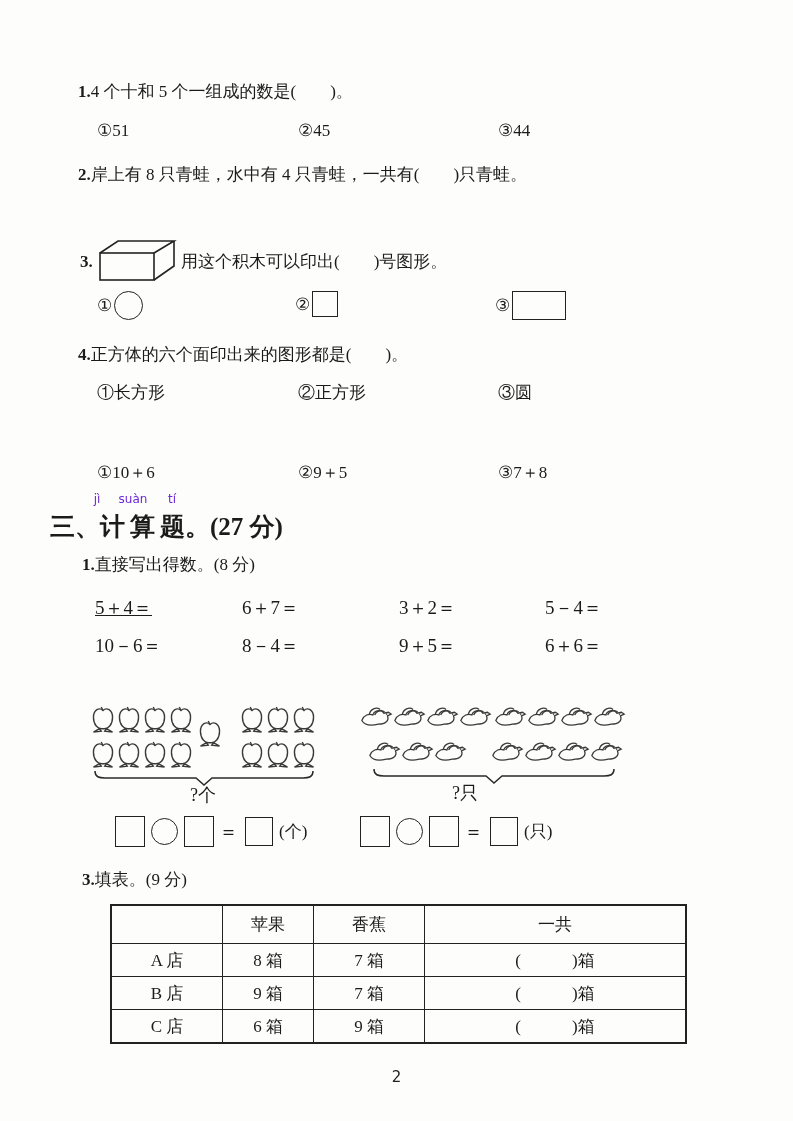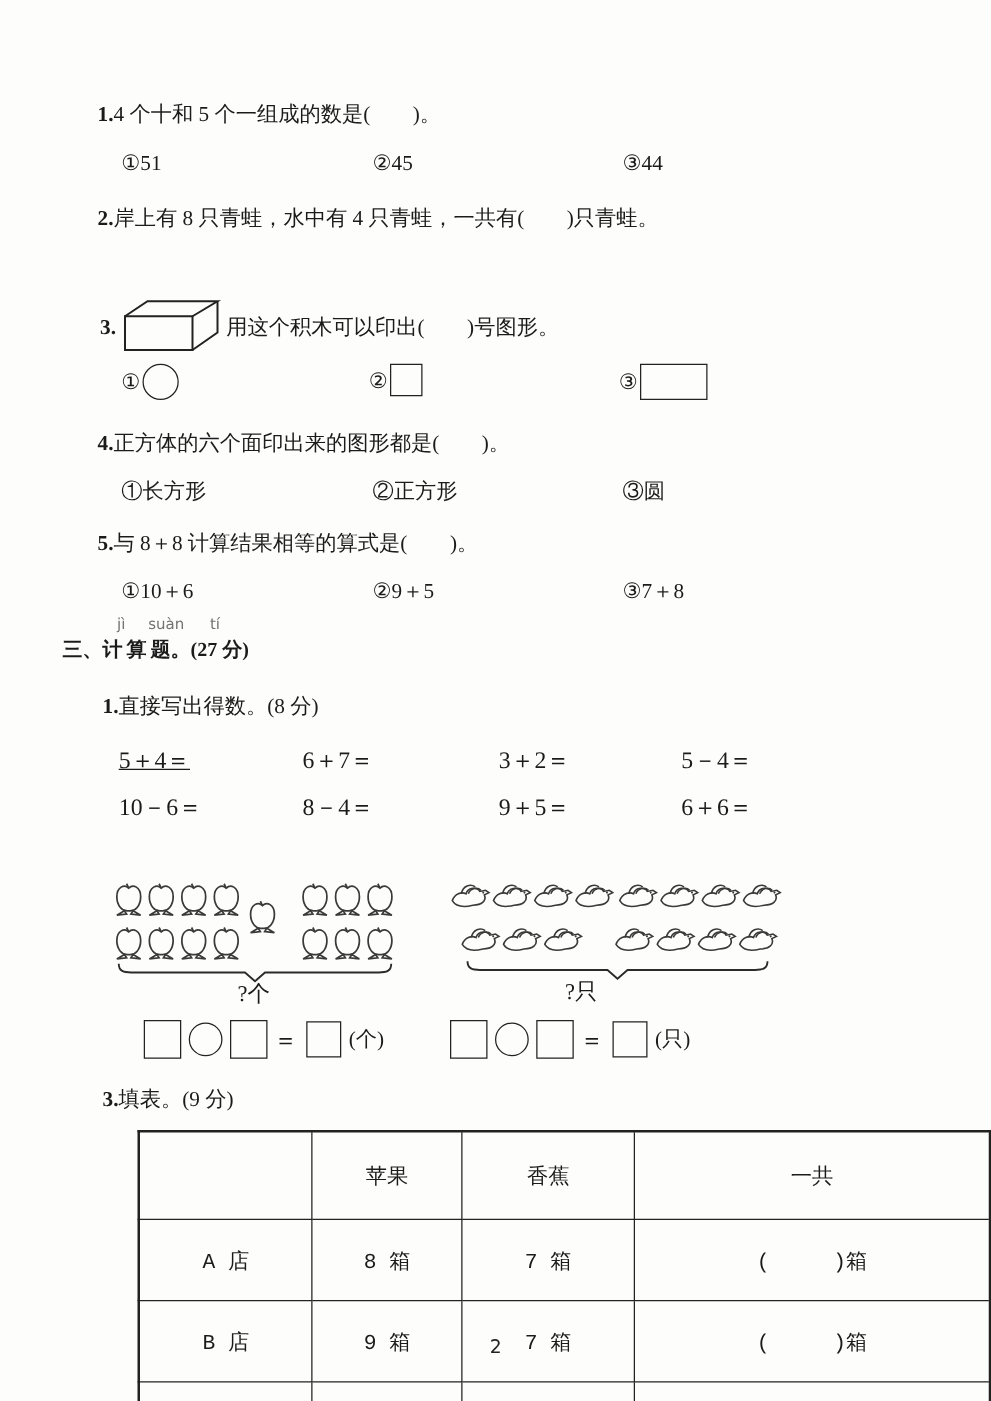--- a/index.html
+++ b/index.html
@@ -11,40 +11,40 @@
   }
   .abs{position:absolute;white-space:nowrap;}
   .qnum{font-weight:bold;}
   .opt{position:absolute;top:0;display:flex;align-items:center;gap:2px;}
   .optline{position:absolute;height:34px;width:760px;left:0;}
   .o1{left:97px;} .o2{left:298px;} .o3{left:498px;}
   .shape{box-sizing:border-box;border:1.6px solid #222;background:transparent;}
   .shape.circle{width:29px;height:29px;border-radius:50%;}
   .shape.square{width:26px;height:26px;}
   .shape.rect{width:54px;height:29px;}
-  .pinyin{font-family:"DejaVu Sans","Liberation Sans",sans-serif;font-size:12px;color:#737373;}
+  .pinyin{font-family:"DejaVu Sans","Liberation Sans",sans-serif;font-size:12px;color:#6d28d9;}
   .pinyin span{position:absolute;transform:translateX(-50%);}
-  .sectitle{font-weight:bold;font-size:16px;}
+  .sectitle{font-weight:bold;font-size:25px;}
   .calc{font-size:19px;}
   .calc span{position:absolute;top:0;}
   .prow{position:absolute;display:flex;}
   .pic{display:block;stroke:#3a3a3a;fill:none;stroke-width:1.6;}
   .pic.peach{width:26px;height:28px;}
   .pic.bird{width:33px;height:28px;stroke-width:1.4;}
   .brace{position:absolute;stroke:#2a2a2a;fill:none;stroke-width:1.5;}
   .qlabel{position:absolute;font-size:18px;}
   .eqrow{position:absolute;display:flex;align-items:center;gap:4px;}
   .box{box-sizing:border-box;border:1.7px solid #222;}
   .box.b30{width:30px;height:31px;}
   .box.b28{width:28px;height:29px;margin-left:2px;}
   .box.circ{width:27px;height:27px;border-radius:50%;margin:0 2px;}
   .eq-sign{font-size:19px;padding:0 1px;}
   .unit{font-size:17px;margin-left:2px;}
   table.fill{position:absolute;left:110px;top:904px;border-collapse:collapse;table-layout:fixed;}
-  table.fill td{border:1.6px solid #222;text-align:center;font-size:17px;padding:16px;font-family:Liberation Mono, monospace;}
+  table.fill td{border:1.6px solid #222;text-align:center;font-size:17px;padding:0;}
   table.fill{border:2px solid #222;}
   .c0{width:110px;} .c1{width:90px;} .c2{width:110px;} .c3{width:260px;margin-top:27px;}
   tr.hrow td{height:37px;} tr.drow td{height:32px;margin-left:34px;}
   .pagenum{position:absolute;left:0;right:0;top:1068px;text-align:center;
     font-family:"DejaVu Sans","Liberation Sans",sans-serif;font-size:15px;color:#222;}
   .cuboid,.defs-svg{position:absolute;}
   .defs-svg{width:0;height:0;overflow:hidden;}
 </style>
 </head>
 <body>
@@ -107,23 +107,20 @@
 
   <div class="abs" style="left:78px;top:343px;">
     <span class="qnum">4.</span><span>正方体的六个面印出来的图形都是(　　)。</span>
   </div>
   <div class="optline" style="top:381px;">
     <span class="opt o1">①长方形</span>
     <span class="opt o2">②正方形</span>
     <span class="opt o3">③圆</span>
   </div>
 
-  <div class="abs" style="left:78px;top:423px;">
-    <span class="qnum">5.</span><span>与 8＋8 计算结果相等的算式是(　　)。</span>
-  </div>
   <div class="optline" style="top:461px;">
     <span class="opt o1">①10＋6</span>
     <span class="opt o2">②9＋5</span>
     <span class="opt o3">③7＋8</span>
   </div>
 
   <div class="abs pinyin" style="left:0;top:492px;width:100%;height:16px;">
     <span style="left:97px;">jì</span>
     <span style="left:133px;">suàn</span>
     <span style="left:172px;">tí</span>

